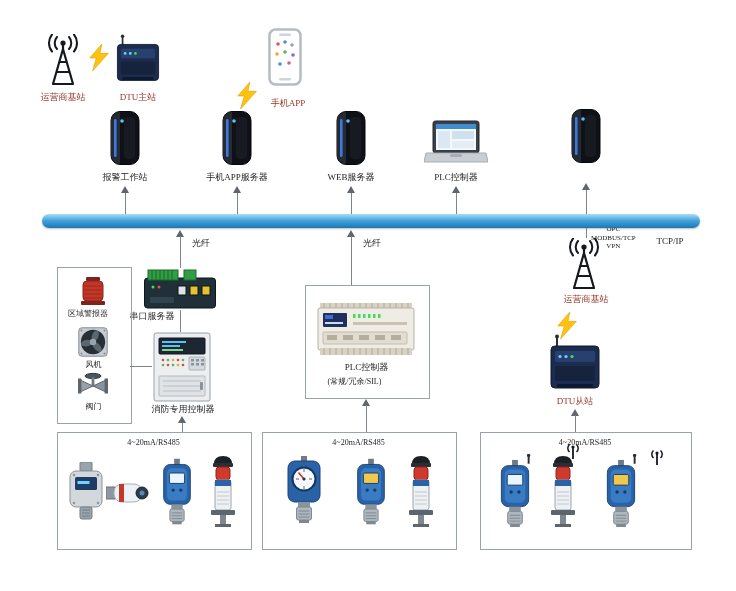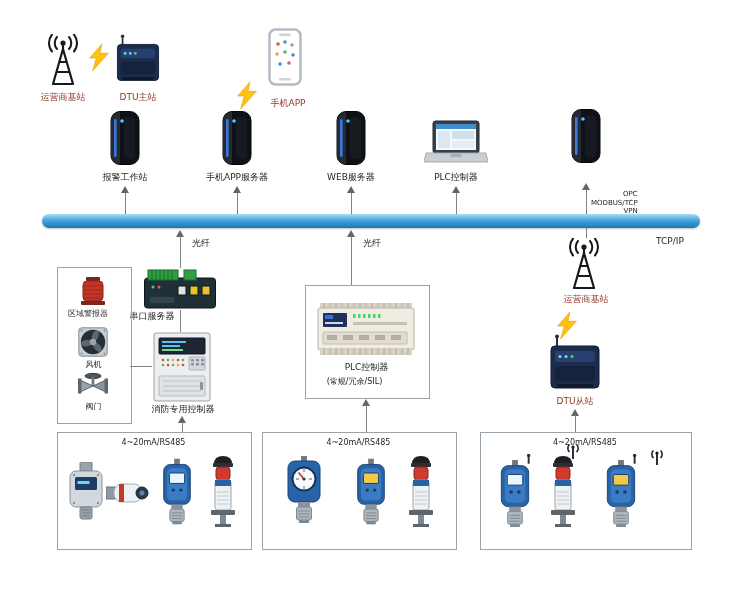--- a/index.html
+++ b/index.html
@@ -1,29 +1,29 @@
 <!DOCTYPE html>
 <html><head>
 <meta charset="utf-8">
 <style>
   html,body{margin:0;padding:0;background:#fff;}
   body{font-family:"DejaVu Sans","Liberation Sans",sans-serif;}
-  .stage{position:relative;width:736px;height:591px;background:#fff;overflow:hidden;}
+  .stage{position:relative;width:736px;height:591px;background:#fff;overflow:hidden;font-family:Liberation Serif, serif;}
   .abs{position:absolute;}
   .lbl{position:absolute;font-size:9px;color:#1f1f1f;text-align:center;line-height:11px;white-space:nowrap;}
   .lbl-sm{font-size:8px;}
   .lbl-red{color:#943428;}
   .vline{position:absolute;width:1px;background:#7d848b;}
   .hline{position:absolute;height:1px;background:#7d848b;}
   .arr{position:absolute;width:0;height:0;border-left:4px solid transparent;border-right:4px solid transparent;border-bottom:7px solid #5f666d;}
   .obox{position:absolute;border:1px solid #9aa2aa;background:transparent;}
   .bus{position:absolute;left:42px;top:214px;width:658px;height:14px;border-radius:7px;
        background:linear-gradient(180deg,#aadcf6 0%,#45a6dd 45%,#1b77b4 100%);
        box-shadow:0 1px 2px rgba(0,0,0,.25);}
-  .proto{position:absolute;font-size:7px;line-height:8.5px;color:#222;text-align:right;}
+  .proto{position:absolute;font-size:7px;line-height:8.5px;color:#222;text-align:center;margin-top:35px;}
 </style>
 </head>
 <body>
 
 <div class="stage">
 
 <svg width="0" height="0" style="position:absolute">
   <defs>
     <symbol id="s-bstation" viewBox="0 0 46 54">
       <circle cx="23" cy="9" r="2.6" fill="#15181c"></circle>

